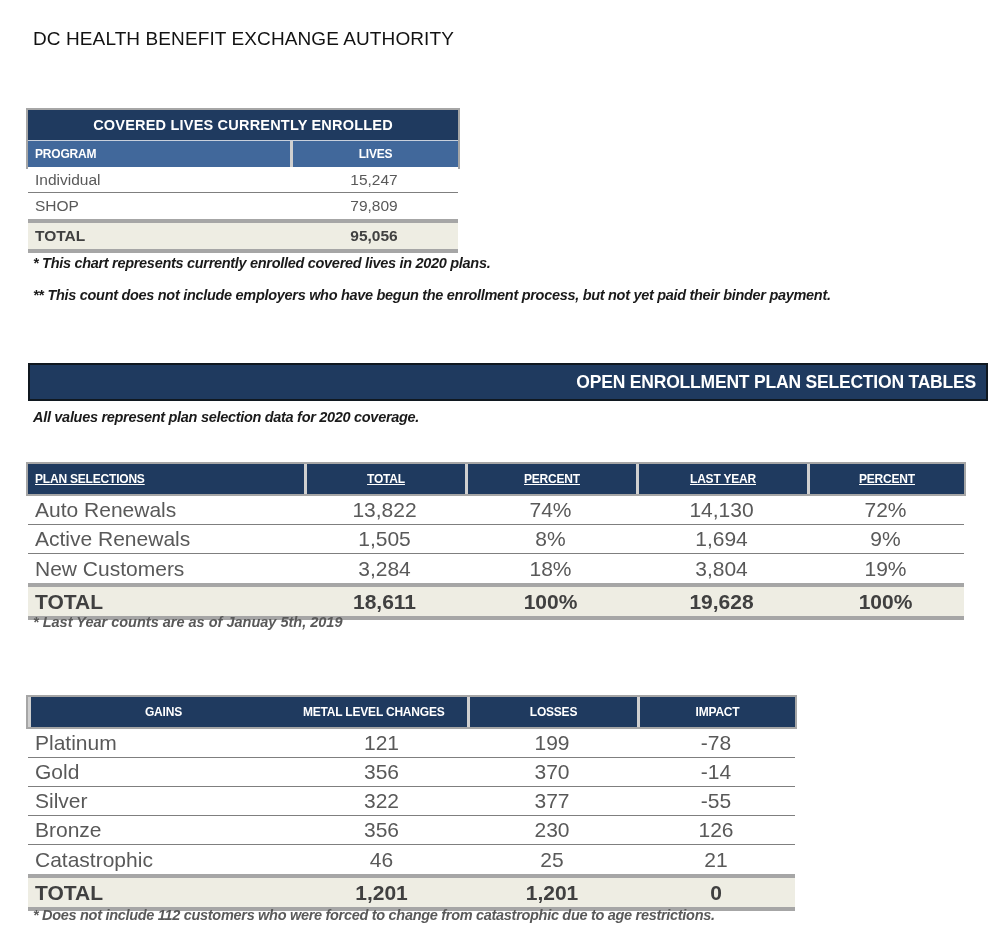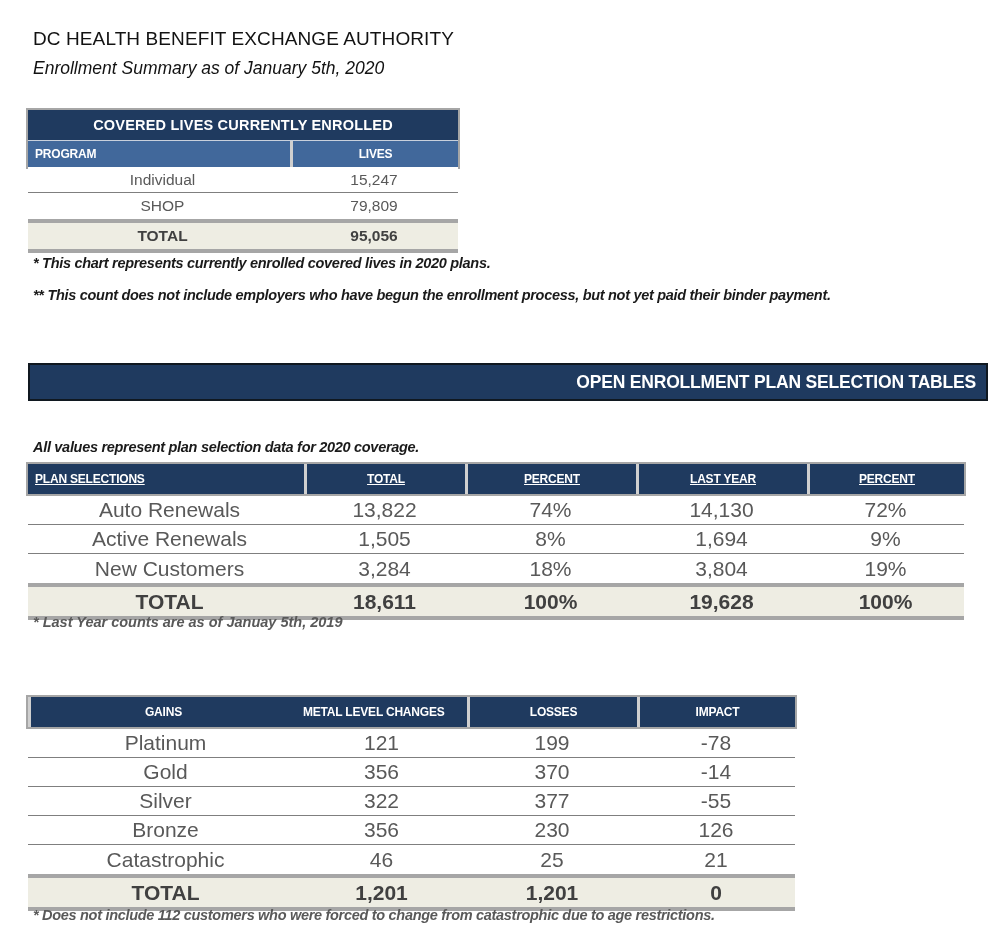--- a/index.html
+++ b/index.html
@@ -14,21 +14,21 @@
   .fn.gray { color:#595959; letter-spacing:0; }
 
   
   .tbl { position:absolute; }
   .thead { box-shadow:0 0 0 2px #a6a6a6; background:var(--navy,#1f3a5f); color:#fff; font-weight:bold; }
   .hgrid { display:grid; }
   .hc { display:flex; align-items:center; justify-content:center; font-size:12px; letter-spacing:-0.2px; border-left:3px solid #cfcfcf; }
   .hc.first { border-left:none; justify-content:flex-start; padding-left:7px; }
   .grid-row { display:grid; align-items:center; height:29px; color:#595959; font-size:21px; border-bottom:1px solid #7f7f7f; background:#fff; }
   .grid-row .c { text-align:center; }
-  .grid-row .c.first { text-align:center; padding-left:7px; }
+  .grid-row .c.first { text-align:left; padding-left:7px; }
   .grid-row.nb { border-bottom:none; }
   .bar { height:4px; background:#a6a6a6; }
   .total-row { background:var(--beige,#eeede3); font-weight:bold; color:#404040; border-bottom:none; }
 
   
   #t1 { left:28px; top:110px; width:430px; }
   #t1 .t1-title { height:30px; display:flex; align-items:center; justify-content:center; font-size:14.5px; letter-spacing:0.2px; }
   #t1 .t1-cols { display:grid; grid-template-columns:262px 1fr; background:var(--blue,#41689b); border-top:1px solid #c8d0dc; height:27px; }
   #t1 .grid-row { grid-template-columns:262px 168px; height:26px; font-size:15.5px; }
 
@@ -45,21 +45,20 @@
   #t3 { left:28px; top:697px; width:767px; }
   #t3 .hgrid { grid-template-columns:268px 171px 170px 158px; height:30px; }
   #t3 .grid-row { grid-template-columns:268px 171px 170px 158px; }
 </style>
 </head>
 <body>
 
 <div class="page">
 
   <div class="doc-title">DC HEALTH BENEFIT EXCHANGE AUTHORITY</div>
-  <div class="doc-subtitle">Enrollment Summary as of January 5th, 2020</div>
 
   <div class="tbl" id="t1">
     <div class="thead">
       <div class="t1-title">COVERED LIVES CURRENTLY ENROLLED</div>
       <div class="t1-cols">
         <div class="hc first">PROGRAM</div>
         <div class="hc">LIVES</div>
       </div>
     </div>
     <div class="grid-row">
@@ -77,21 +76,21 @@
     </div>
     <div class="bar"></div>
   </div>
 
   <div class="fn" style="left:33px; top:255px;">* This chart represents currently enrolled covered lives in 2020 plans.</div>
   <div class="fn" style="left:33px; top:287px;">** This count does not include employers who have begun the enrollment process, but not yet paid their binder payment.</div>
 
   <div class="banner">
     <span>OPEN ENROLLMENT PLAN SELECTION TABLES</span>
   </div>
-  <div class="fn" style="left:33px; top:409px;margin-top:30px;">All values represent plan selection data for 2020 coverage.</div>
+  <div class="fn" style="left:33px; top:409px;">All values represent plan selection data for 2020 coverage.</div>
 
   <div class="tbl" id="t2">
     <div class="thead hgrid">
       <div class="hc first">PLAN SELECTIONS</div>
       <div class="hc">TOTAL</div>
       <div class="hc">PERCENT</div>
       <div class="hc">LAST YEAR</div>
       <div class="hc">PERCENT</div>
     </div>
     <div class="grid-row" style="margin-top:2px;">

